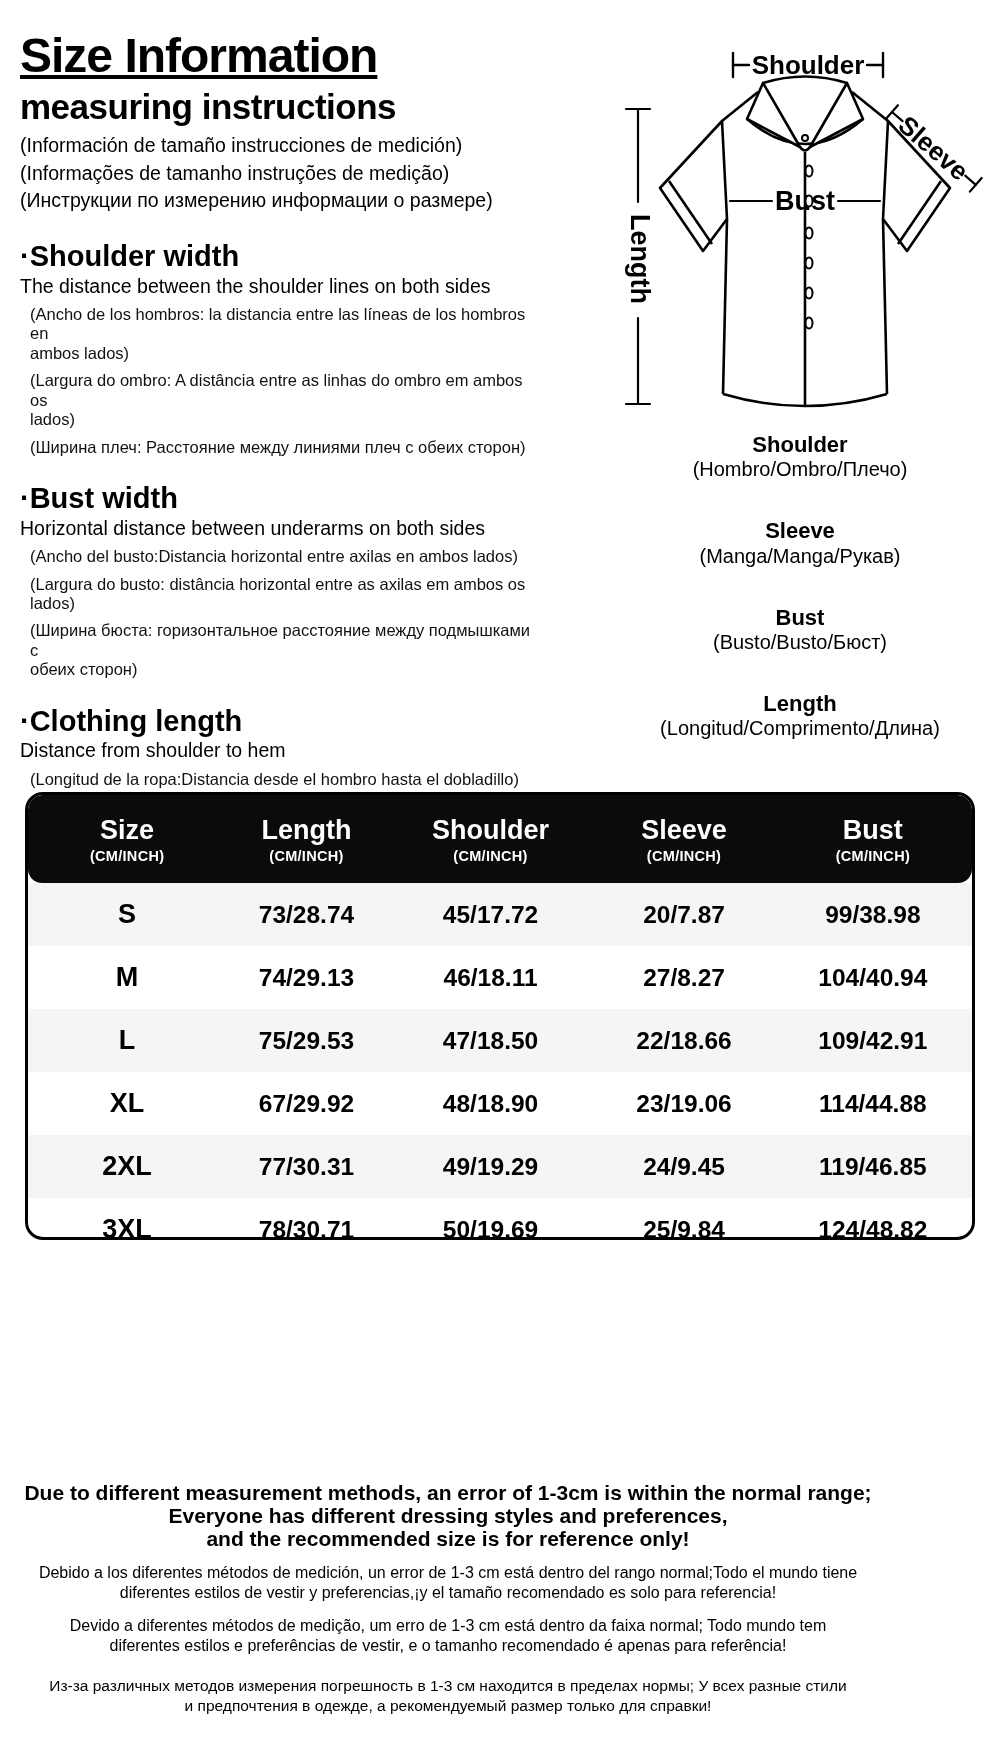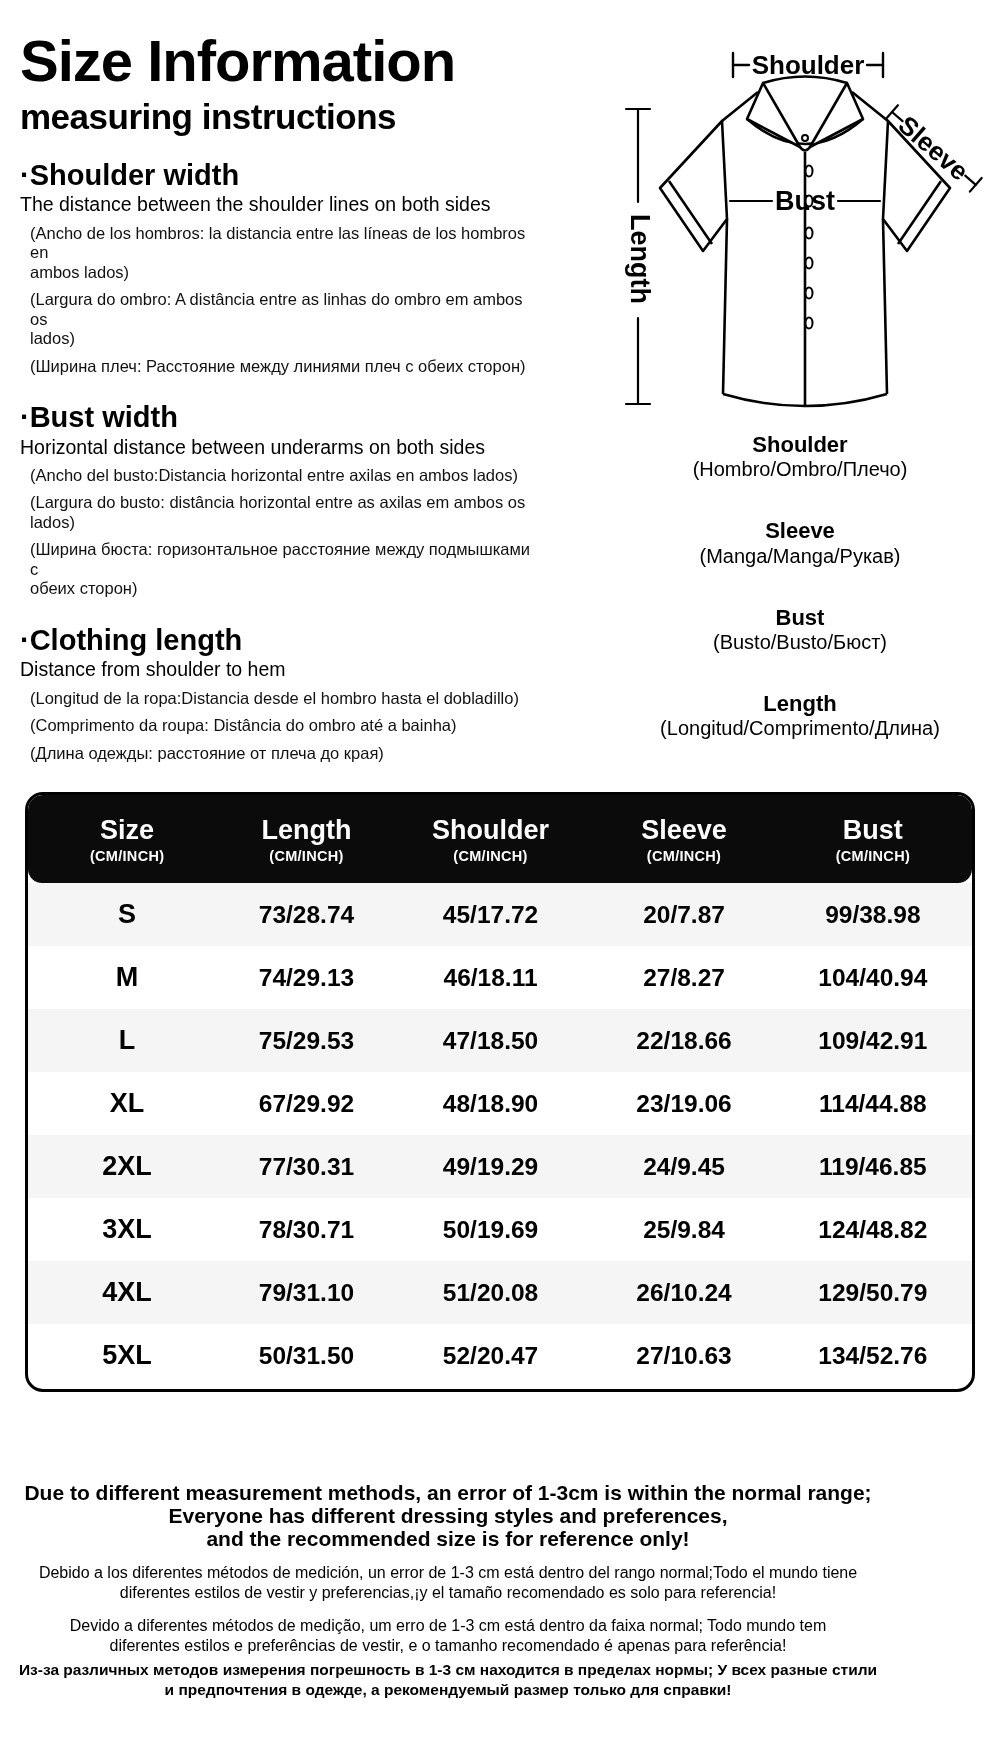--- a/index.html
+++ b/index.html
@@ -2,59 +2,64 @@
 <html><head>
 <meta charset="utf-8">
 <style>
   html,body{margin:0;padding:0;}
   body{
     width:1000px;height:1737px;position:relative;background:#ffffff;color:#000;
     font-family:"Liberation Sans","DejaVu Sans",sans-serif;overflow:hidden;
   }
   
   .left-col{position:absolute;left:20px;top:32px;width:516px;}
-  .main-title{font-size:58px;font-weight:700;line-height:1.0;letter-spacing:-1px;}
+  .main-title{font-size:48px;font-weight:700;line-height:1.0;letter-spacing:-1px;text-decoration:underline;}
   .sub-title{font-size:35px;font-weight:700;line-height:1.0;margin-top:9px;letter-spacing:-0.5px;}
   .title-notes{margin-top:8px;font-size:19.5px;line-height:1.42;}
   .section{margin-top:26px;}
   .section-title{font-size:29px;font-weight:700;line-height:1.05;}
   .section-desc{font-size:19.5px;margin-top:3px;line-height:1.15;}
   .section-note{font-size:16.5px;line-height:1.18;margin-left:10px;margin-top:8px;color:#111;}
   
   .diagram-svg{position:absolute;left:560px;top:26px;}
   .legend{position:absolute;left:600px;top:432px;width:400px;text-align:center;}
   .legend-item{margin-bottom:36px;}
   .legend-label{font-size:22px;font-weight:700;line-height:1.15;}
   .legend-translation{font-size:20px;line-height:1.25;}
   
   .size-table{
-    position:absolute;left:25px;top:792px;width:950px;height:600px;
+    position:absolute;left:25px;top:792px;width:950px;height:448px;
     border:3px solid #000;border-radius:18px;overflow:hidden;box-sizing:border-box;background:#fff;
   }
   .st-header{height:88px;border-radius:14px;display:flex;align-items:stretch;}
   .st-hcell{display:flex;flex-direction:column;align-items:center;justify-content:center;color:#fff;padding-top:2px;}
   .st-hlabel{font-size:27px;font-weight:700;line-height:1.1;}
   .st-hunit{font-size:14.5px;font-weight:700;margin-top:3px;letter-spacing:0.3px;}
   .st-row{height:63px;display:flex;align-items:center;}
   .st-cell{text-align:center;font-weight:700;font-size:24.5px;}
   .st-cell.size{font-size:27px;}
   .c1{width:21%;} .c2{width:17%;} .c3{width:22%;} .c4{width:19%;} .c5{width:21%;}
   
   .footer{position:absolute;left:0;top:1481px;width:896px;text-align:center;}
   .foot-en{font-size:21px;font-weight:700;line-height:23px;}
   .foot-small{font-size:16px;line-height:20px;margin-top:13px;}
-  .foot-ru{font-size:15.5px;line-height:20px;margin-top:4px;font-weight:bold;}
+  .foot-ru{font-size:15.5px;line-height:20px;margin-top:20px;}
   .line{display:block;}
 </style>
 </head>
 <body>
 
 <div class="left-col">
   <div class="main-title">Size Information</div>
   <div class="sub-title">measuring instructions</div>
+  <div class="title-notes">
+    <span class="line">(Información de tamaño instrucciones de medición)</span>
+    <span class="line">(Informações de tamanho instruções de medição)</span>
+    <span class="line">(Инструкции по измерению информации о размере)</span>
+  </div>
 
   <div class="section">
     <div class="section-title"><span>·</span><span>Shoulder width</span></div>
     <div class="section-desc">The distance between the shoulder lines on both sides</div>
     <div class="section-note">
       <span class="line">(Ancho de los hombros: la distancia entre las líneas de los hombros en</span>
       <span class="line">ambos lados)</span>
     </div>
     <div class="section-note">
       <span class="line">(Largura do ombro: A distância entre as linhas do ombro em ambos os</span>

